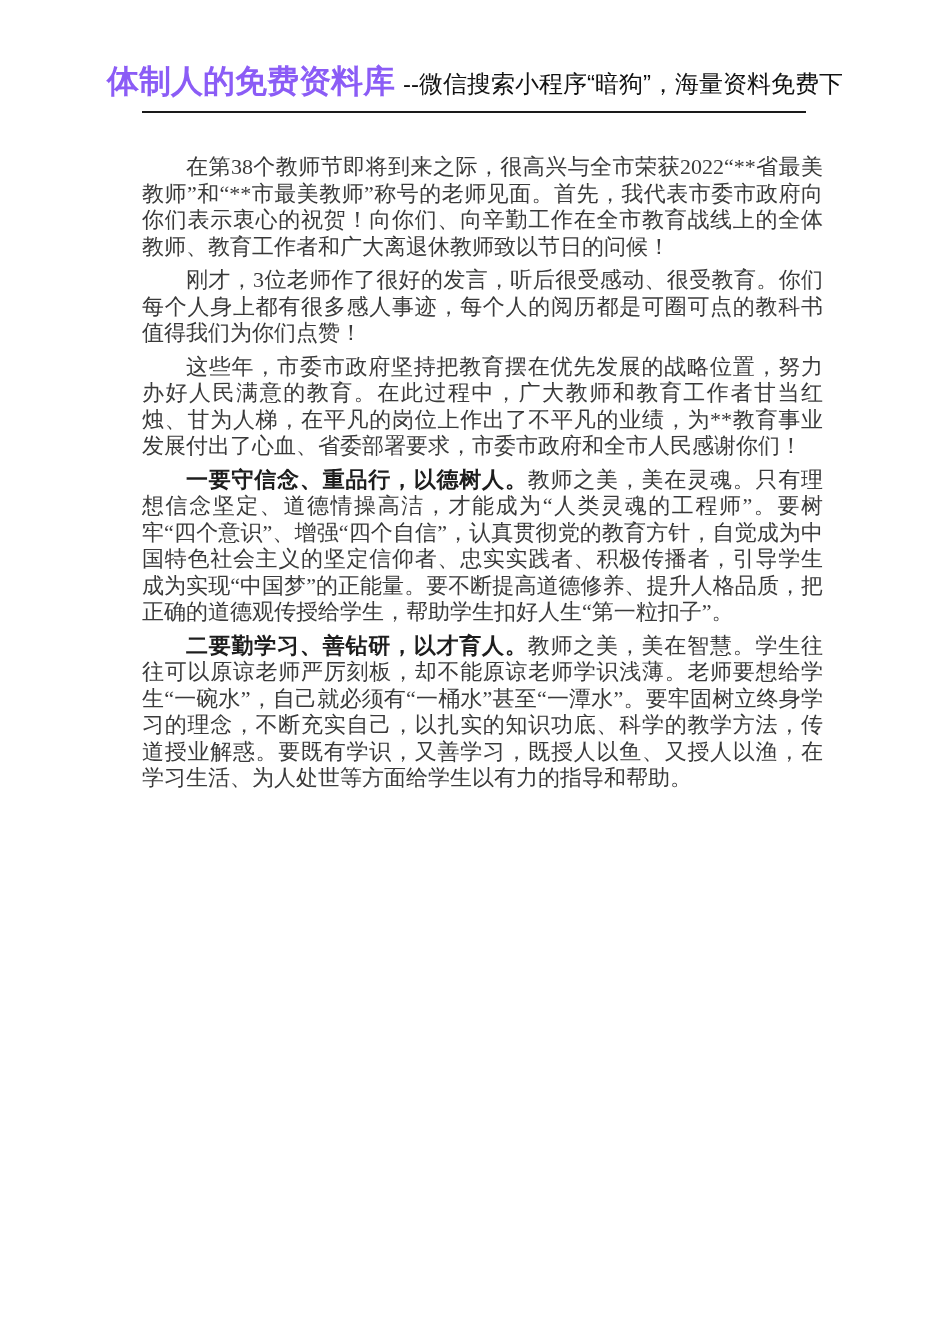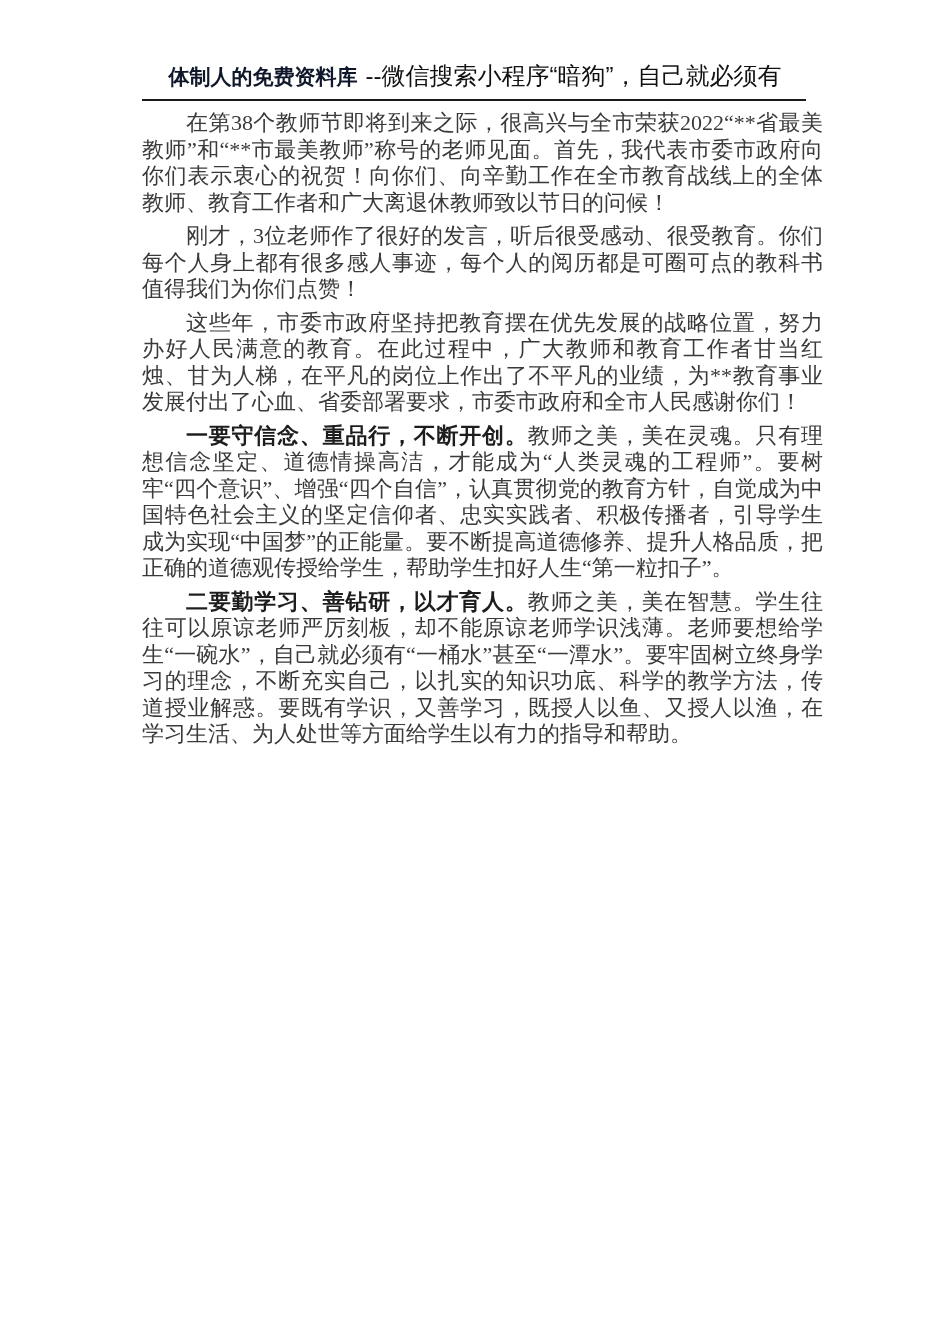--- a/index.html
+++ b/index.html
@@ -16,77 +16,78 @@
     height: 1344px;
     background: #ffffff;
   }
   .header {
     padding-top: 60px;
     text-align: center;
     white-space: nowrap;
     font-family: "Liberation Sans", "DejaVu Sans", sans-serif;
   }
   .brand {
-    color: #0f172a;
+    color: #8b5cf6;
     font-weight: bold;
-    font-size: 21px;
+    font-size: 32px;
     letter-spacing: 0px;
   }
   .tagline {
     color: #111111;
     font-size: 24px;
     margin-left: 8px;
   }
   .header-divider {
     margin-left: 142px;
     width: 664px;
     height: 0;
     border-top: 2px solid #1a1a1a;
     margin-top: 7px;
   }
   .doc-body {
     margin-left: 142px;
     width: 681px;
-    padding-top: 9px;
+    padding-top: 29px;
     font-size: 22px;
     line-height: 26.5px;
     color: #3a3a3a;
     text-align: justify;
     text-justify: inter-character;
+    margin-top: 12px;
   }
   .para {
     margin: 0 0 7px 0;
     text-indent: 2em;
   }
   .para .lead {
     color: #1d1d1d;
     font-weight: bold;
   }
 </style>
 </head>
 <body>
 
 <div class="page">
 
   <div class="header">
-    <span class="brand">体制人的免费资料库</span><span class="tagline">--微信搜索小程序“暗狗”，自己就必须有</span>
+    <span class="brand">体制人的免费资料库</span><span class="tagline">--微信搜索小程序“暗狗”，海量资料免费下</span>
   </div>
 
   <div class="header-divider"></div>
 
   <div class="doc-body">
 
     <p class="para"><b class="lead"></b><span>在第38个教师节即将到来之际，很高兴与全市荣获2022“**省最美教师”和“**市最美教师”称号的老师见面。首先，我代表市委市政府向你们表示衷心的祝贺！向你们、向辛勤工作在全市教育战线上的全体教师、教育工作者和广大离退休教师致以节日的问候！</span></p>
 
     <p class="para"><b class="lead"></b><span>刚才，3位老师作了很好的发言，听后很受感动、很受教育。你们每个人身上都有很多感人事迹，每个人的阅历都是可圈可点的教科书值得我们为你们点赞！</span></p>
 
     <p class="para"><b class="lead"></b><span>这些年，市委市政府坚持把教育摆在优先发展的战略位置，努力办好人民满意的教育。在此过程中，广大教师和教育工作者甘当红烛、甘为人梯，在平凡的岗位上作出了不平凡的业绩，为**教育事业发展付出了心血、省委部署要求，市委市政府和全市人民感谢你们！</span></p>
 
 
 
-    <p class="para"><b class="lead">一要守信念、重品行，不断开创。</b><span>教师之美，美在灵魂。只有理想信念坚定、道德情操高洁，才能成为“人类灵魂的工程师”。要树牢“四个意识”、增强“四个自信”，认真贯彻党的教育方针，自觉成为中国特色社会主义的坚定信仰者、忠实实践者、积极传播者，引导学生成为实现“中国梦”的正能量。要不断提高道德修养、提升人格品质，把正确的道德观传授给学生，帮助学生扣好人生“第一粒扣子”。</span></p>
+    <p class="para"><b class="lead">一要守信念、重品行，以德树人。</b><span>教师之美，美在灵魂。只有理想信念坚定、道德情操高洁，才能成为“人类灵魂的工程师”。要树牢“四个意识”、增强“四个自信”，认真贯彻党的教育方针，自觉成为中国特色社会主义的坚定信仰者、忠实实践者、积极传播者，引导学生成为实现“中国梦”的正能量。要不断提高道德修养、提升人格品质，把正确的道德观传授给学生，帮助学生扣好人生“第一粒扣子”。</span></p>
 
     <p class="para"><b class="lead">二要勤学习、善钻研，以才育人。</b><span>教师之美，美在智慧。学生往往可以原谅老师严厉刻板，却不能原谅老师学识浅薄。老师要想给学生“一碗水”，自己就必须有“一桶水”甚至“一潭水”。要牢固树立终身学习的理念，不断充实自己，以扎实的知识功底、科学的教学方法，传道授业解惑。要既有学识，又善学习，既授人以鱼、又授人以渔，在学习生活、为人处世等方面给学生以有力的指导和帮助。</span></p>
 
 
   </div>
 
 </div>
 
 </body></html>

